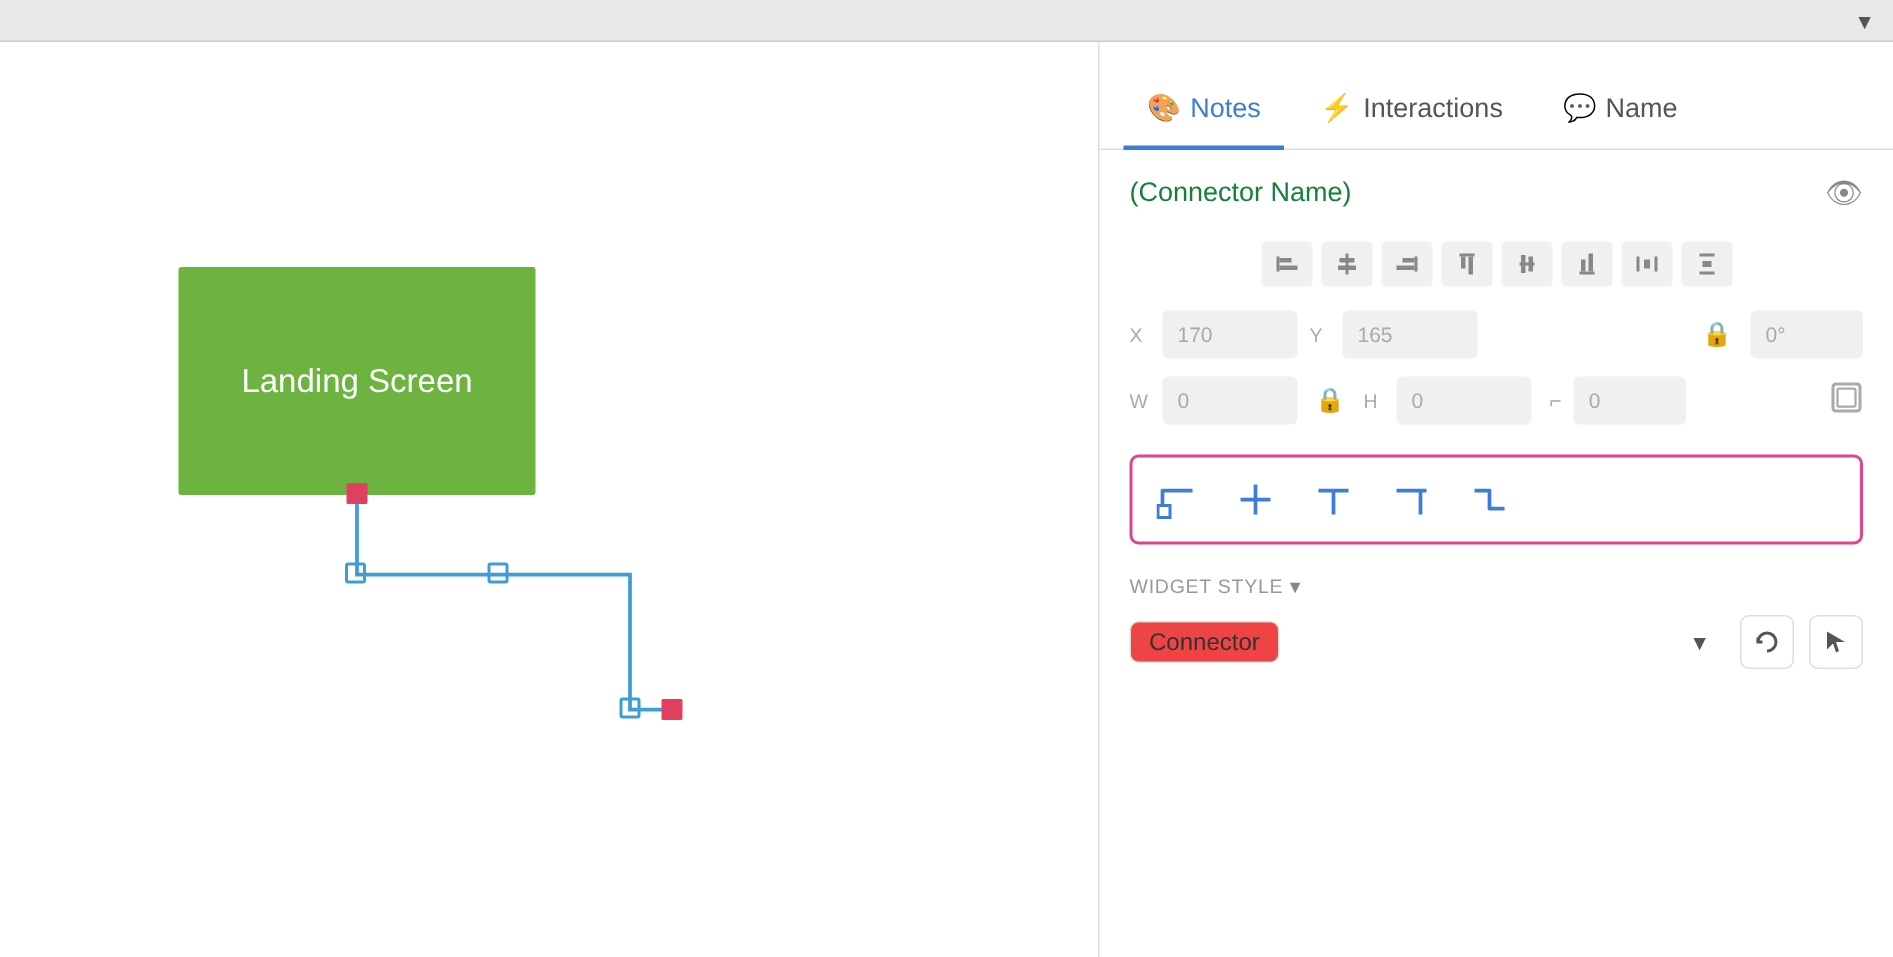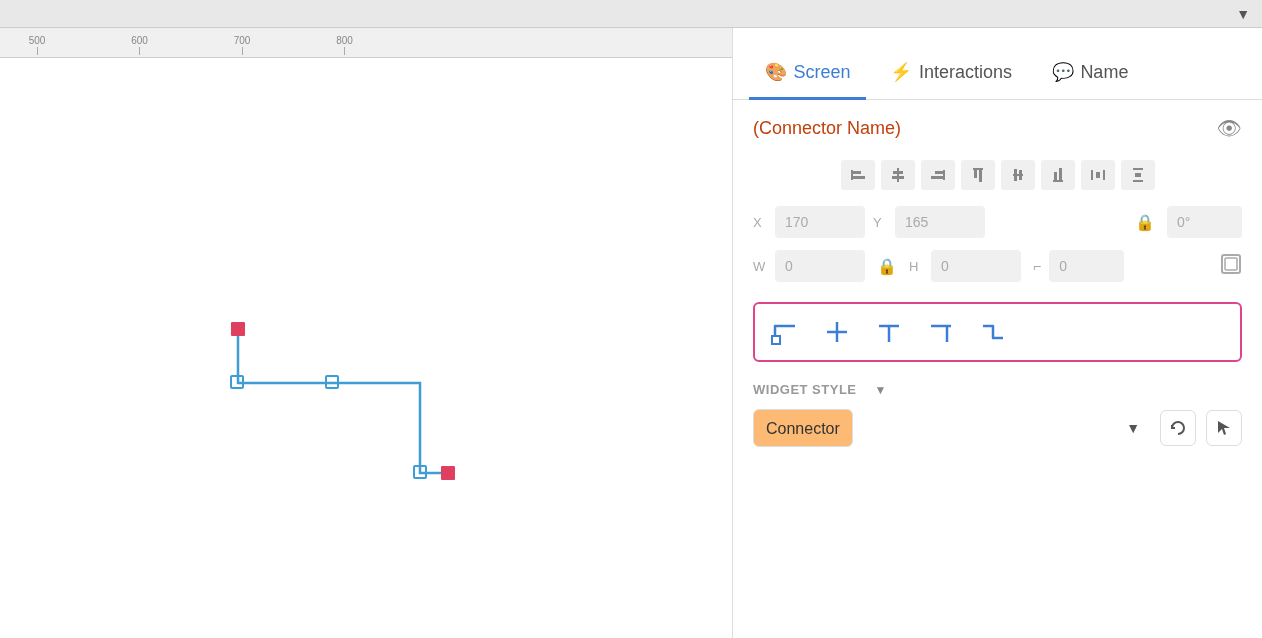--- a/index.html
+++ b/index.html
@@ -200,21 +200,21 @@
 
     
     .connector-name-row {
       display: flex;
       align-items: center;
       justify-content: space-between;
       margin-bottom: 20px;
     }
     .connector-name-text {
       font-size: 18px;
-      color: #c2410c;
+      color: #15803d;
     }
     .eye-icon {
       color: #888;
       font-size: 20px;
       cursor: pointer;
     }
 
     
     .alignment-row {
       display: flex;
@@ -334,44 +334,44 @@
       padding: 4px;
     }
     .conn-style-btn.selected {
       color: #3e7dd4;
     }
 
     
     .widget-style-header {
       display: flex;
       align-items: center;
-      gap: 18px;
+      gap: 2px;
       font-size: 13px;
       color: #999;
-      font-weight: 700;
+      font-weight: 400;
       letter-spacing: 0.5px;
       text-transform: uppercase;
       margin-bottom: 12px;
     }
     .widget-style-chevron {
       font-size: 12px;
       color: #888;
     }
 
     .widget-style-row {
       display: flex;
       align-items: center;
       gap: 10px;
     }
     .widget-style-select {
       flex: 1;
-      height: 38px;
+      height: 28px;
       border: 1px solid #ddd;
       border-radius: 6px;
-      background: #fdba74;
+      background: #ef4444;
       font-size: 16px;
       padding: 0 12px;
       color: #333;
       cursor: pointer;
       appearance: none;
       -webkit-appearance: none;
       background-image: none;
     }
     .select-wrapper {
       flex: 1;
@@ -404,43 +404,26 @@
 <body>
 
 <div class="top-bar">
   <span class="dropdown-arrow">▼</span>
 </div>
 
 <div class="main-layout">
 
   <div class="canvas-area">
 
-    <div class="ruler">
-      <div class="ruler-marks">
-        <div class="ruler-tick" style="left: 5%;">
-          <span class="ruler-tick-label">500</span>
-          <div class="ruler-tick-line"></div>
-        </div>
-        <div class="ruler-tick" style="left: 19%;">
-          <span class="ruler-tick-label">600</span>
-          <div class="ruler-tick-line"></div>
-        </div>
-        <div class="ruler-tick" style="left: 33%;">
-          <span class="ruler-tick-label">700</span>
-          <div class="ruler-tick-line"></div>
-        </div>
-        <div class="ruler-tick" style="left: 47%;">
-          <span class="ruler-tick-label">800</span>
-          <div class="ruler-tick-line"></div>
-        </div>
-      </div>
-    </div>
 
     <div class="canvas-content">
 
+      <div class="landing-screen-box">
+        <span class="landing-screen-label">Landing Screen</span>
+      </div>
 
 
       <svg class="connector-svg">
 
         <path d="M238 272 L238 325 L420 325 L420 415 L448 415" fill="none" stroke="#3e9dd4" stroke-width="2.5"></path>
 
         <rect x="231" y="264" width="14" height="14" fill="#e04060" rx="1"></rect>
         <rect x="441" y="408" width="14" height="14" fill="#e04060" rx="1"></rect>
 
         <rect x="231" y="318" width="12" height="12" fill="none" stroke="#3e9dd4" stroke-width="2" rx="1"></rect>
@@ -449,21 +432,21 @@
       </svg>
 
     </div>
   </div>
 
   <div class="right-panel">
 
     <div class="panel-tabs">
       <div class="panel-tab active">
         <span class="tab-icon">🎨</span>
-        <span>Screen</span>
+        <span>Notes</span>
       </div>
       <div class="panel-tab">
         <span class="tab-icon">⚡</span>
         <span>Interactions</span>
       </div>
       <div class="panel-tab">
         <span class="tab-icon">💬</span>
         <span>Name</span>
       </div>
     </div>

